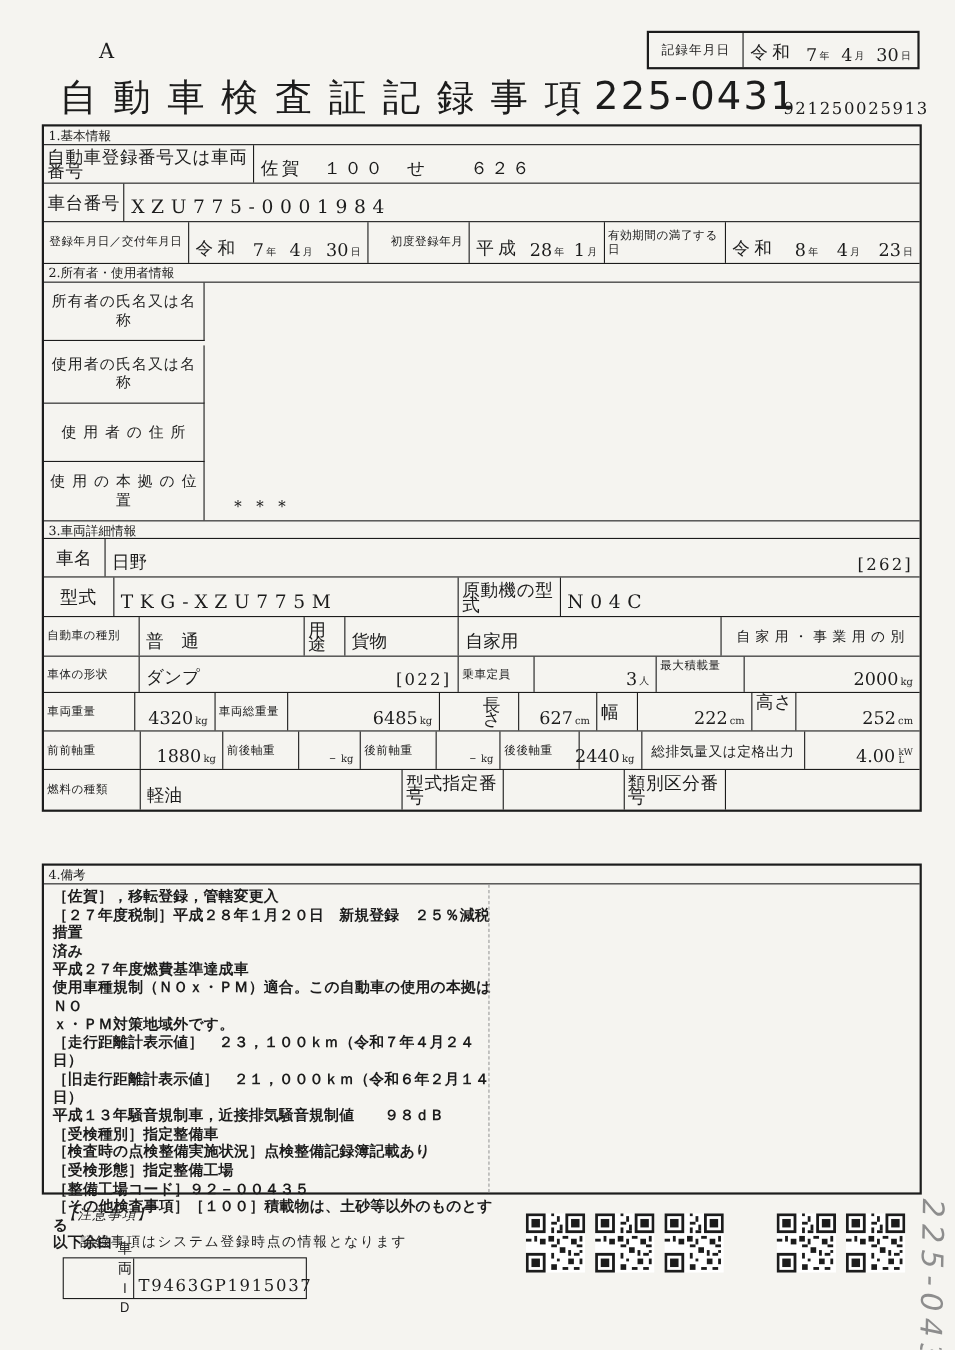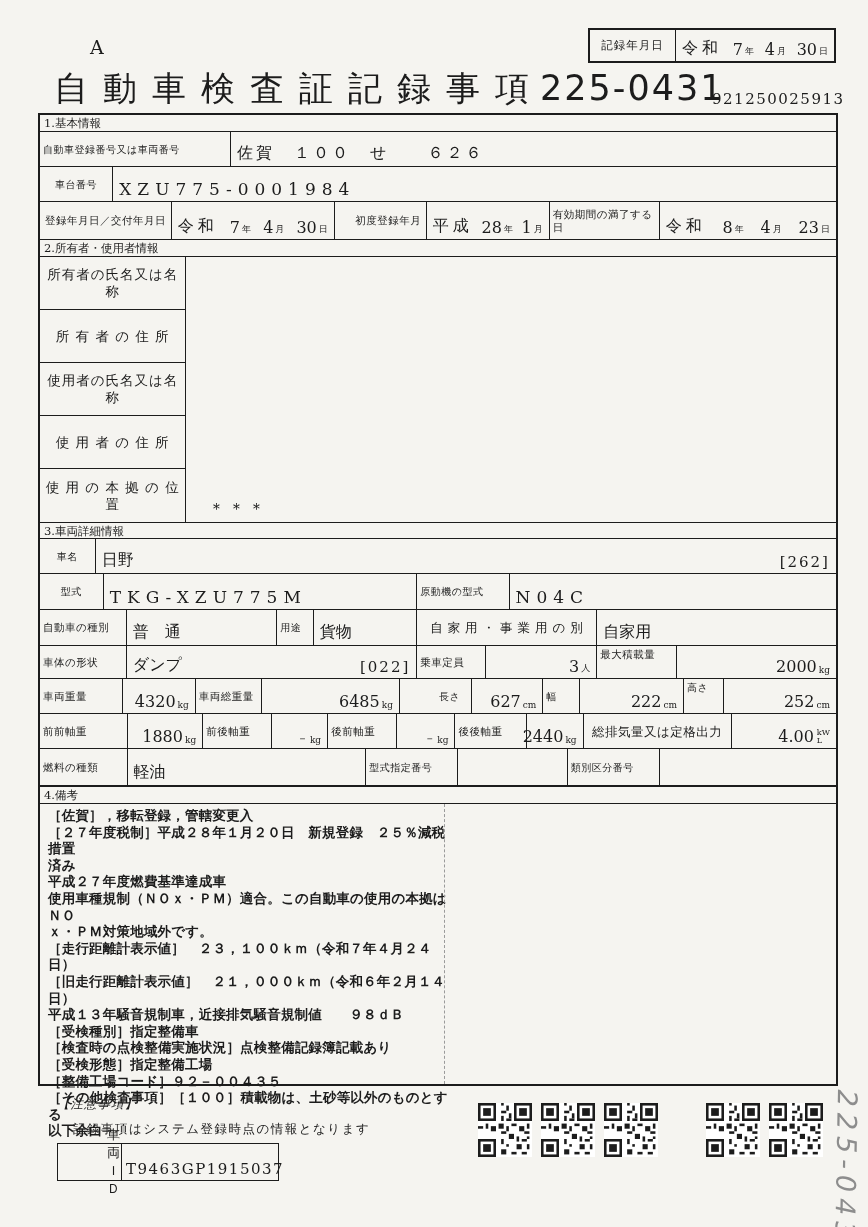--- a/index.html
+++ b/index.html
@@ -57,21 +57,21 @@
   .band.mid { border-top: 1.5px solid #1c1c1c; }
   .row { display: flex; border-bottom: 1.5px solid #1c1c1c; }
   .row:last-child { border-bottom: none; }
   .c { border-right: 1.5px solid #1c1c1c; display: flex; }
   .c:last-child { border-right: none; }
   .lab {
     font-size: 10.5px; padding: 2px 3px; align-items: flex-start;
     letter-spacing: 0.5px; line-height: 13px;
   }
   .lab.center { align-items: center; justify-content: center; }
-  .lab.big { font-size: 10px; }
+  .lab.big { font-size: 16px; }
   .val { font-size: 16px; align-items: flex-end; padding: 1px 6px 2px 6px; }
   .val .u { font-size: 9px; padding-bottom: 1px; margin-left: 2px; }
   .val.right { justify-content: flex-end; }
   .val.spread { letter-spacing: 6px; }
   .code-tag { margin-left: auto; font-size: 15px; letter-spacing: 2px; }
 
   
   .owner-row { display: flex; gap: 12px; }
   .owner-row .olab {
     width: 18.4%; height: 53px; border-right: 1.5px solid #1c1c1c;
@@ -238,21 +238,20 @@
     </div>
   </div>
 
   <div class="band">2.所有者・使用者情報</div>
 
   <div class="owner-row">
     <div class="olab">所有者の氏名又は名称</div>
     <div class="oval"></div>
   </div>
   <div class="owner-row">
-    <div class="olab">所 有 者 の 住 所</div>
     <div class="oval"></div>
   </div>
   <div class="owner-row">
     <div class="olab">使用者の氏名又は名称</div>
     <div class="oval"></div>
   </div>
   <div class="owner-row">
     <div class="olab">使 用 者 の 住 所</div>
     <div class="oval"></div>
   </div>
@@ -276,22 +275,22 @@
     <div class="c val spread w-mv" style="font-size:17px">TKG-XZU775M</div>
     <div class="c lab big w-el" style="align-items:center">原動機の型式</div>
     <div class="c val spread w-ev" style="font-size:17px">N04C</div>
   </div>
 
   <div class="row h36">
     <div class="c lab w-s1" style="align-items:center">自動車の種別</div>
     <div class="c val w-s2">普　通</div>
     <div class="c lab big w-s3" style="align-items:center">用途</div>
     <div class="c val w-s4">貨物</div>
+    <div class="c val w-s6">自家用</div>
     <div class="c lab w-s5" style="align-items:center;justify-content:center;font-size:12.5px">自 家 用 ・ 事 業 用 の 別</div>
-    <div class="c val w-s6">自家用</div>
   </div>
 
   <div class="row h33">
     <div class="c lab w-b1" style="align-items:center">車体の形状</div>
     <div class="c val w-b2">
       <span>ダンプ</span>
       <span class="code-tag">[022]</span>
     </div>
     <div class="c lab w-b3" style="align-items:center">乗車定員</div>
     <div class="c val right w-b4">

